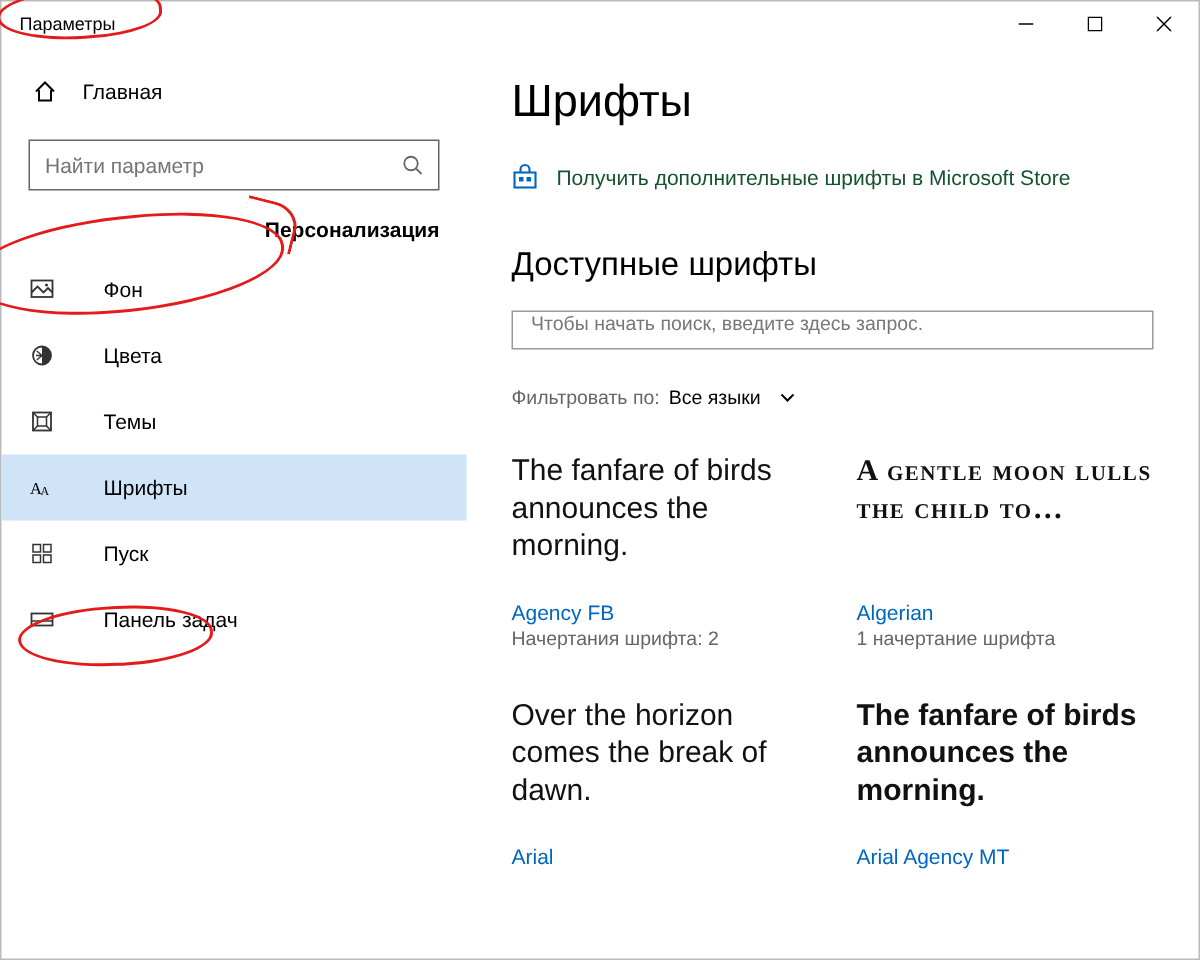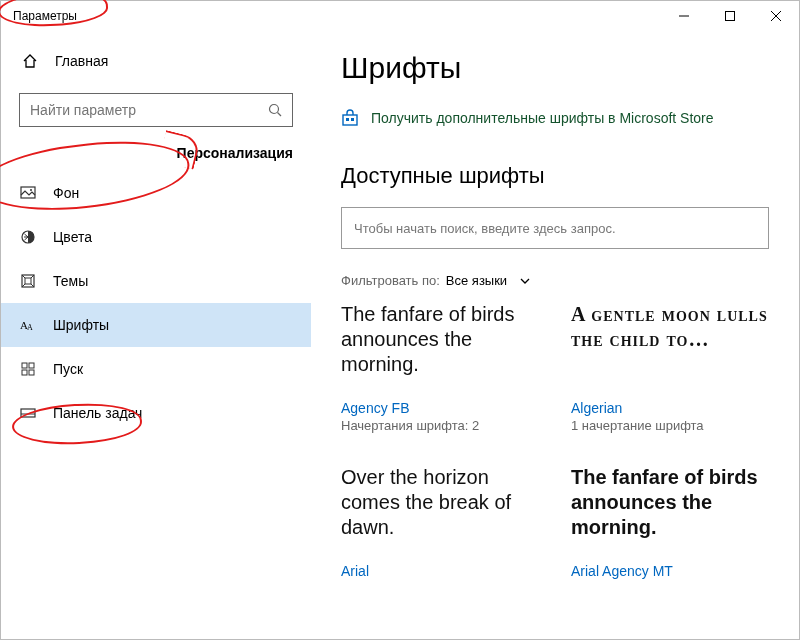--- a/index.html
+++ b/index.html
@@ -10,30 +10,30 @@
   .titlebar .wincontrols div { width: 46px; height: 30px; display: flex; align-items: center; justify-content: center; }
   .body { flex: 1; display: flex; overflow: hidden; }
   .sidebar { width: 310px; padding: 10px 0; display: flex; flex-direction: column; }
   .home-row { display: flex; align-items: center; height: 40px; padding: 0 20px; gap: 16px; margin-bottom: 12px; cursor: pointer; }
   .home-row .icon { width: 18px; display:flex; align-items:center; justify-content:center; }
   .searchbox { margin: 0 18px 18px 18px; height: 34px; border: 1px solid #666; display: flex; align-items: center; padding: 0 10px; background: #fff; }
   .searchbox input { flex: 1; border: none; outline: none; font-size: 14px; color: #0f172a; background: transparent; }
   .searchbox .sicon { color: #666; }
   .cat-title { font-weight: 600; padding: 0 18px; margin-bottom: 10px; font-size: 14px; text-align: right; }
   .navlist { display: flex; flex-direction: column; }
-  .navitem { display: flex; align-items: center; height: 44px; padding: 0 18px; gap: 16px; cursor: pointer; }
+  .navitem { display: flex; align-items: center; height: 44px; padding: 0 18px; gap: 32px; cursor: pointer; }
   .navitem .icon { width: 18px; display:flex; align-items:center; justify-content:center; color:#333; }
   .navitem.selected { background: #cfe4f7; }
   .main { flex: 1; padding: 20px 30px 0 30px; overflow: hidden; position: relative; }
   h1.page-title { font-weight: 400; font-size: 30px; margin-bottom: 24px; }
   .storelink { display: flex; align-items: center; gap: 12px; color: #14532d; margin-bottom: 36px; cursor: pointer; }
   .storelink .bag { width: 18px; height: 18px; }
   h2.section { font-weight: 400; font-size: 22px; margin-bottom: 18px; }
-  .font-search { border: 1px solid #999; height: 42px; display: flex; align-items: center; padding: 0 12px; color: #777; font-size: 13px; margin-bottom: 24px; }
-  .filter-row { font-size: 13px; margin-bottom: 14px; display: flex; align-items: center; gap: 6px; }
+  .font-search { border: 1px solid #999; height: 26px; display: flex; align-items: flex-start; padding: 0 12px; color: #777; font-size: 13px; margin-bottom: 24px; }
+  .filter-row { font-size: 13px; margin-bottom: 30px; display: flex; align-items: center; gap: 6px; }
   .filter-row .lbl { color: #666; }
   .filter-row .chev { margin-left: 6px; }
   .font-grid { display: grid; grid-template-columns: 1fr 1fr; column-gap: 30px; row-gap: 30px; gap: 32px; }
   .font-card { cursor: pointer; }
   .font-card .sample { font-size: 20px; line-height: 1.25; min-height: 88px; margin-bottom: 10px; color: #111; }
   .font-card .fname { color: #0067c0; font-size: 14px; margin-bottom: 2px; }
   .font-card .fmeta { color: #666; font-size: 13px; }
   .s-agencyfb { font-family: "Agency FB", "Arial Narrow", sans-serif; }
   .s-algerian { font-family: Algerian, "Wide Latin", serif; font-variant: small-caps; letter-spacing: 1px; font-weight: 600; }
   .s-arial { font-family: Arial, sans-serif; }

